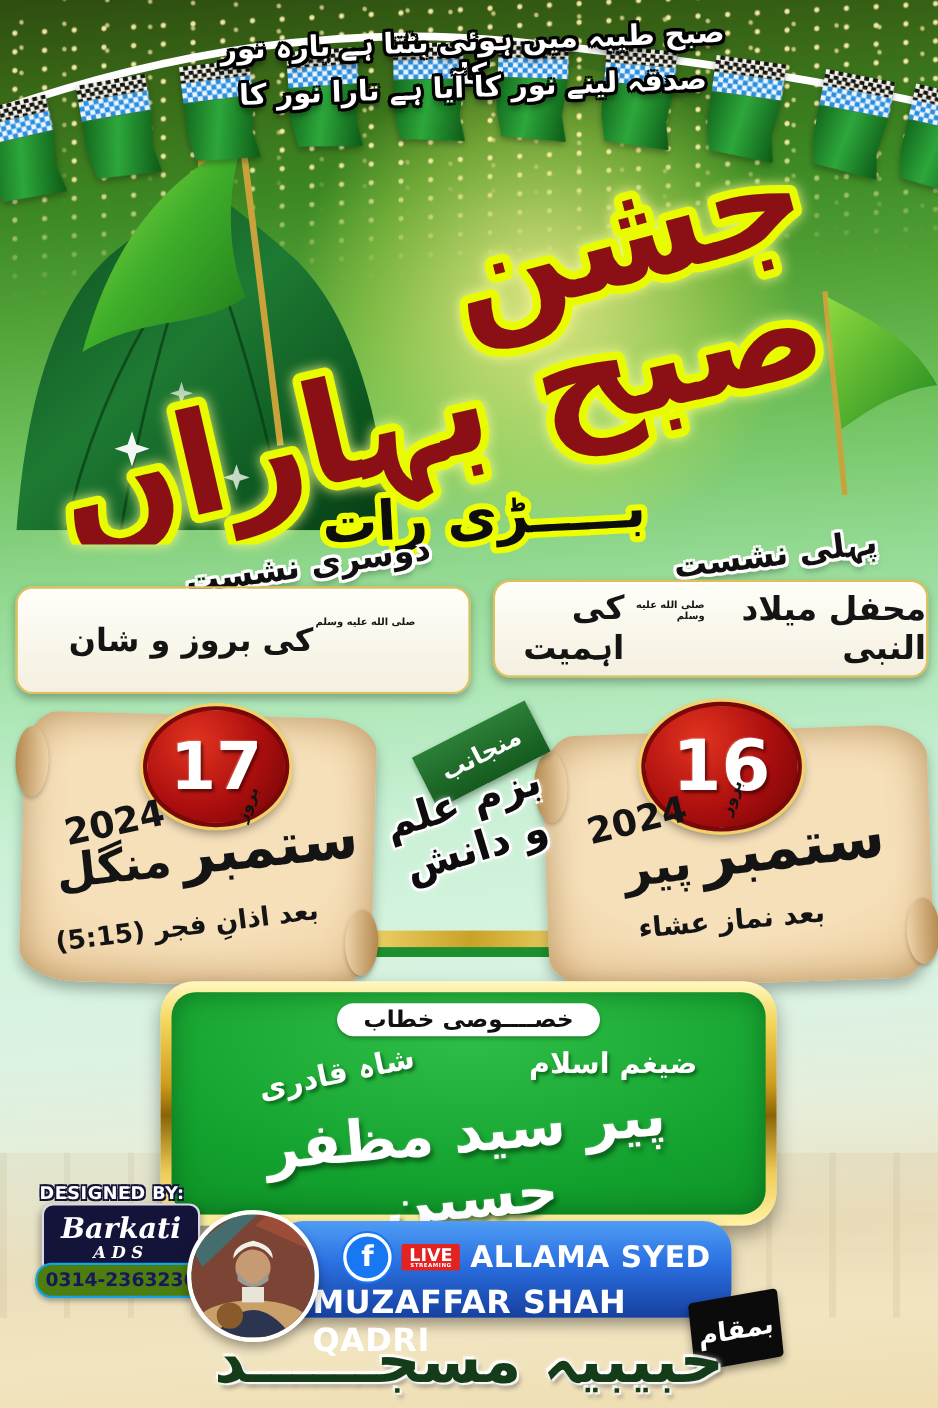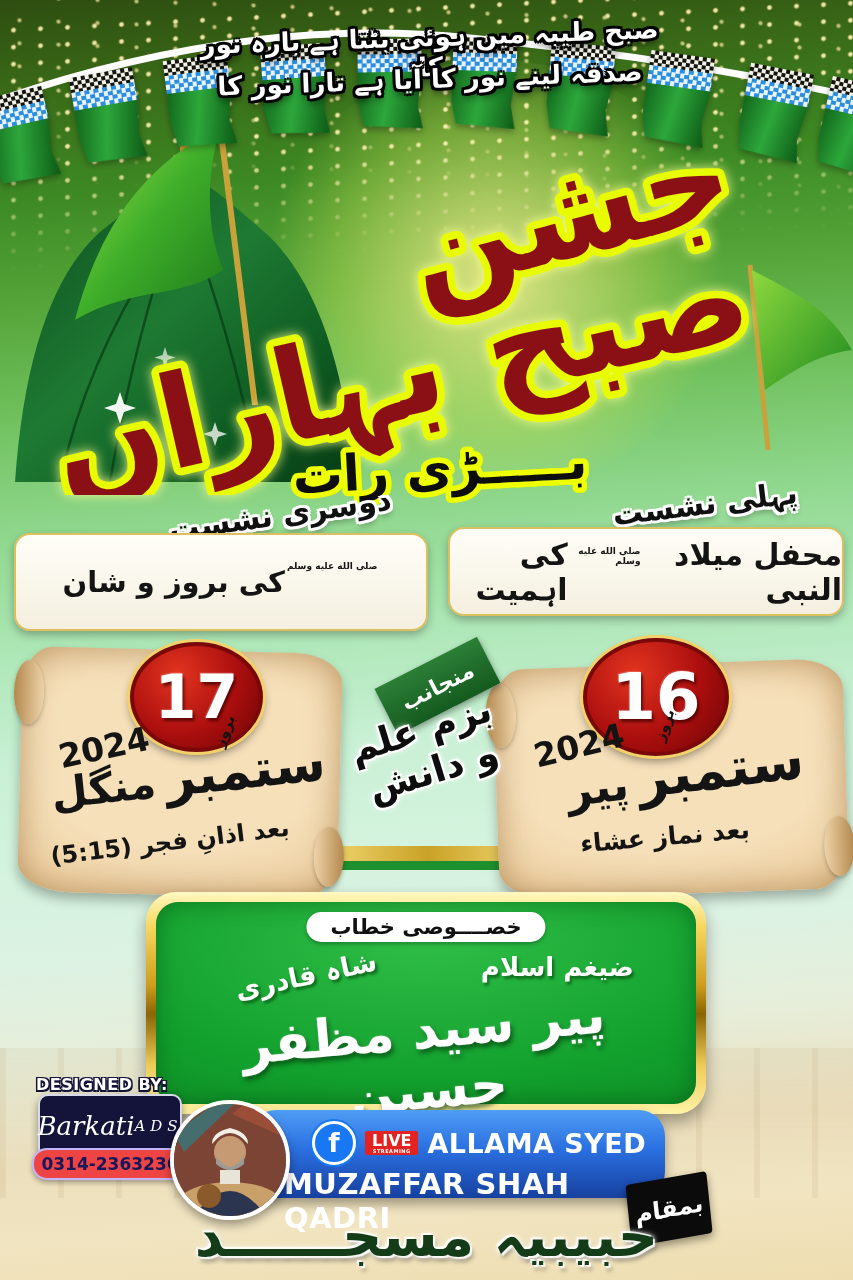--- a/index.html
+++ b/index.html
@@ -82,24 +82,24 @@
   .banner-suffix{position:absolute;left:78px;top:58px;color:#fff;font-size:27px;font-weight:bold;direction:rtl;
       transform:rotate(-12deg);text-shadow:2px 3px 3px rgba(0,60,10,.6);}
   .banner-name{position:absolute;left:20px;right:20px;top:98px;text-align:center;color:#fff;font-size:52px;
       font-weight:bold;direction:rtl;transform:rotate(-5deg);
       text-shadow:2px 4px 5px rgba(0,55,10,.65),0 0 2px #fff6;}
 
   
   .designed-heading{z-index:8;color:#fff;font-size:16px;font-weight:bold;letter-spacing:.5px;
       text-shadow:-1.5px -1.5px 0 #14143a,1.5px -1.5px 0 #14143a,-1.5px 1.5px 0 #14143a,1.5px 1.5px 0 #14143a;}
   .navy-box{z-index:8;background:#14143a;border:2px solid #d9d9ea;border-radius:10px;
-      box-shadow:0 4px 8px rgba(0,0,0,.4);display:flex;flex-direction:row;align-items:center;justify-content:center;}
+      box-shadow:0 4px 8px rgba(0,0,0,.4);display:flex;flex-direction:column;align-items:center;justify-content:center;font-weight:bold;}
   .navy-box .brand1{font-family:"DejaVu Serif",serif;font-style:italic;font-size:26px;color:#fff;line-height:1;}
   .navy-box .brand2{font-family:"DejaVu Serif",serif;font-style:italic;font-size:15px;color:#fff;letter-spacing:5px;line-height:1.2;}
-  .phone-pill{z-index:9;background:#ef4444;border:2px solid #c4b5fd;border-radius:15px;display:flex;align-items:center;
+  .phone-pill{z-index:9;background:#4d7c0f;border:2px solid #0ea5e9;border-radius:15px;display:flex;align-items:center;
       justify-content:center;font-size:17px;font-weight:bold;color:#17175c;box-shadow:0 3px 5px rgba(0,0,0,.3);}
   .photo-ring{z-index:9;border-radius:50%;border:4px solid #fff;overflow:hidden;box-shadow:0 5px 10px rgba(0,0,0,.35);}
   .blue-bar{z-index:8;border-radius:26px;background:linear-gradient(180deg,#4f9df5 0%,#2a6fe0 45%,#16409f 100%);
       box-shadow:0 6px 12px rgba(0,0,0,.35);color:#fff;}
   .bar-row1{display:flex;align-items:center;gap:9px;margin:11px 0 0 62px;}
   .fb-circle{width:38px;height:38px;border-radius:50%;background:#1877f2;border:3px solid #fff;
       box-shadow:0 0 0 2px #1877f2;display:flex;align-items:center;justify-content:center;
       font-size:26px;font-weight:bold;color:#fff;line-height:1;}
   .live-badge{background:#e32222;color:#fff;padding:2px 7px 1px;border-radius:2px;display:flex;
       flex-direction:column;align-items:center;line-height:1;}

